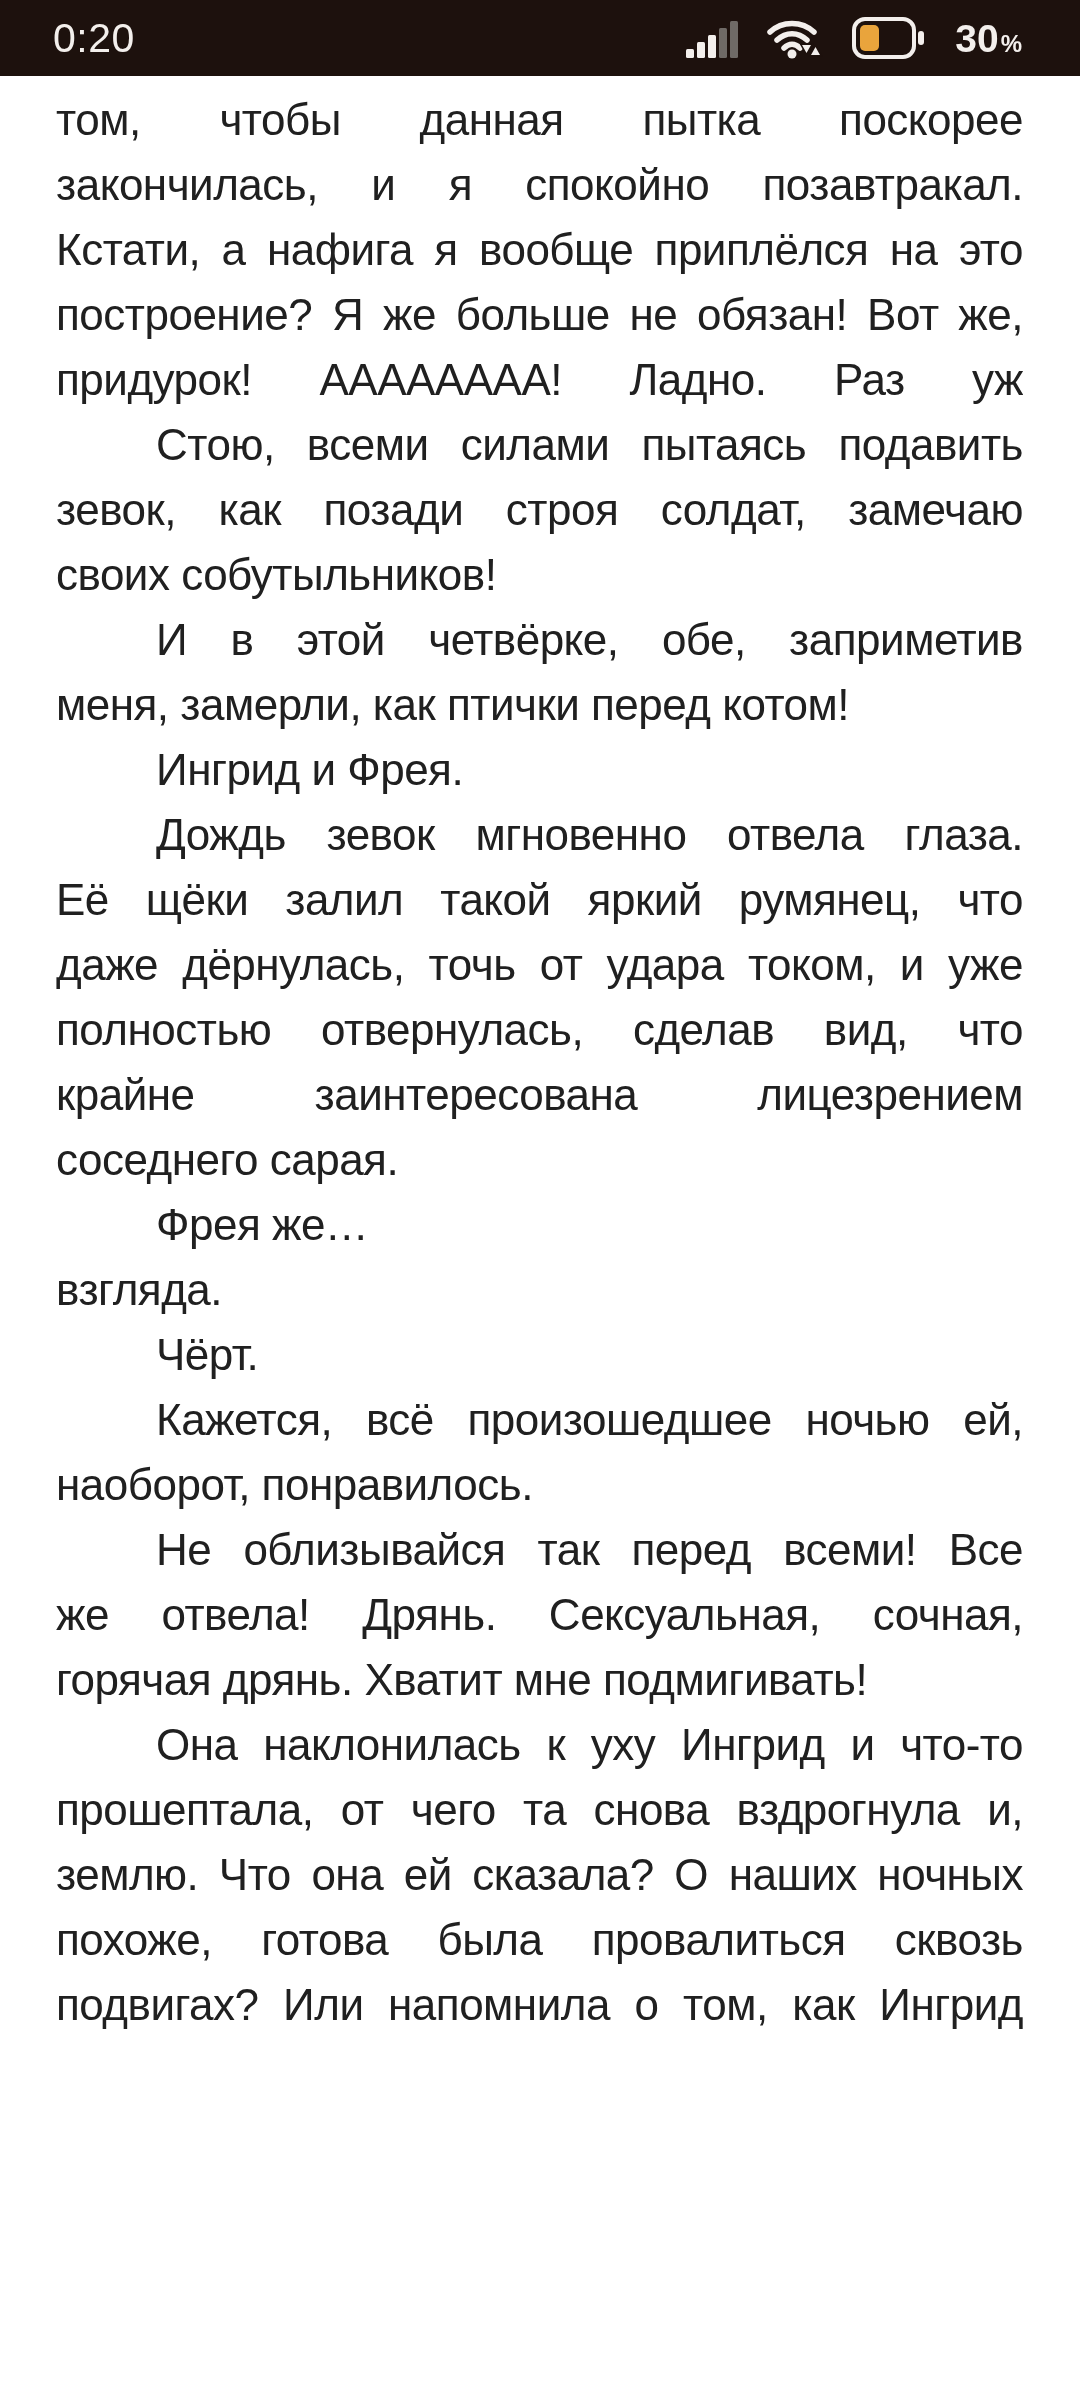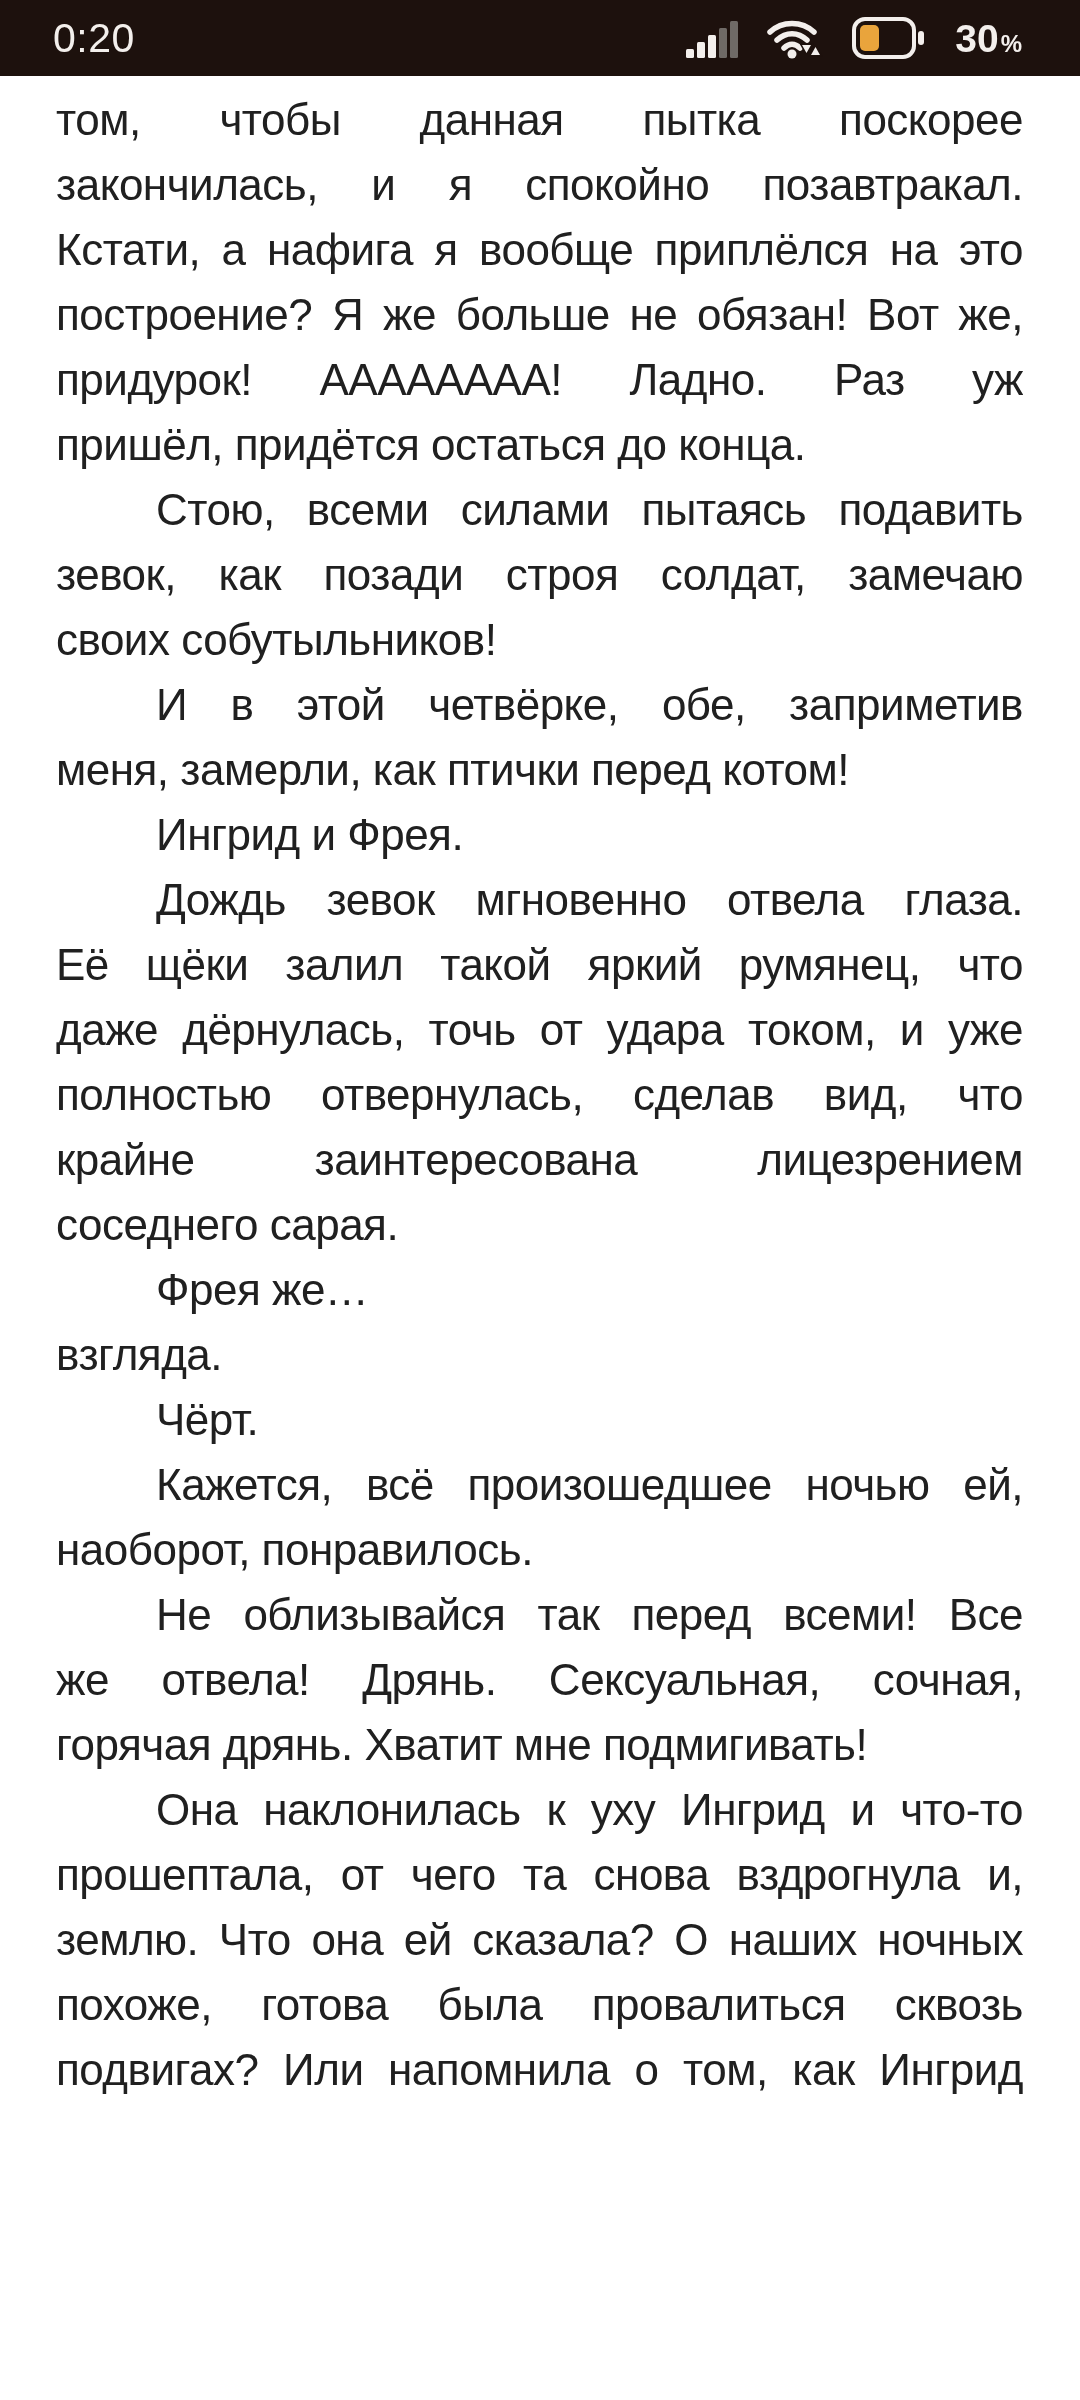--- a/index.html
+++ b/index.html
@@ -98,21 +98,20 @@
     </div>
   </header>
 
   <main class="reader-page">
     <div class="lines">
         <div class="line">том, чтобы данная пытка поскорее</div>
         <div class="line">закончилась, и я спокойно позавтракал.</div>
         <div class="line">Кстати, а нафига я вообще приплёлся на это</div>
         <div class="line">построение? Я же больше не обязан! Вот же,</div>
         <div class="line">придурок! АААААААА! Ладно. Раз уж</div>
-        <div class="line last">пришёл, придётся остаться до конца.</div>
         <div class="line indent">Стою, всеми силами пытаясь подавить</div>
         <div class="line">зевок, как позади строя солдат, замечаю</div>
         <div class="line last">своих собутыльников!</div>
         <div class="line indent">И в этой четвёрке, обе, заприметив</div>
         <div class="line last">меня, замерли, как птички перед котом!</div>
         <div class="line last indent">Ингрид и Фрея.</div>
         <div class="line indent">Дождь зевок мгновенно отвела глаза.</div>
         <div class="line">Её щёки залил такой яркий румянец, что</div>
         <div class="line">даже дёрнулась, точь от удара током, и уже</div>
         <div class="line">полностью отвернулась, сделав вид, что</div>

